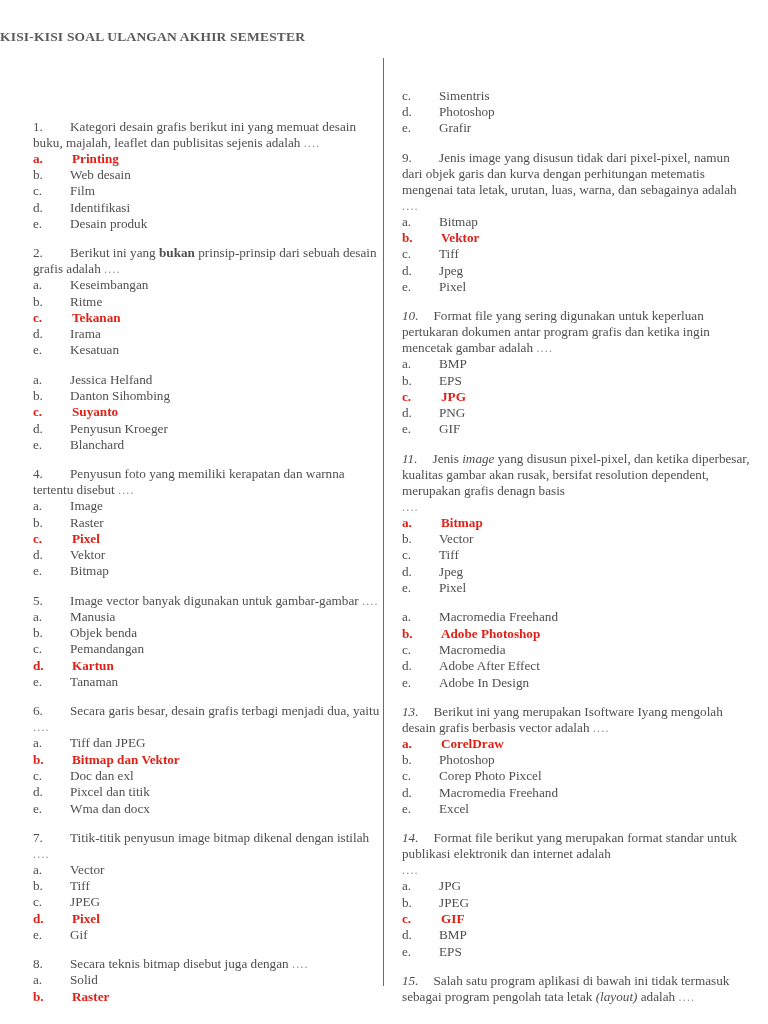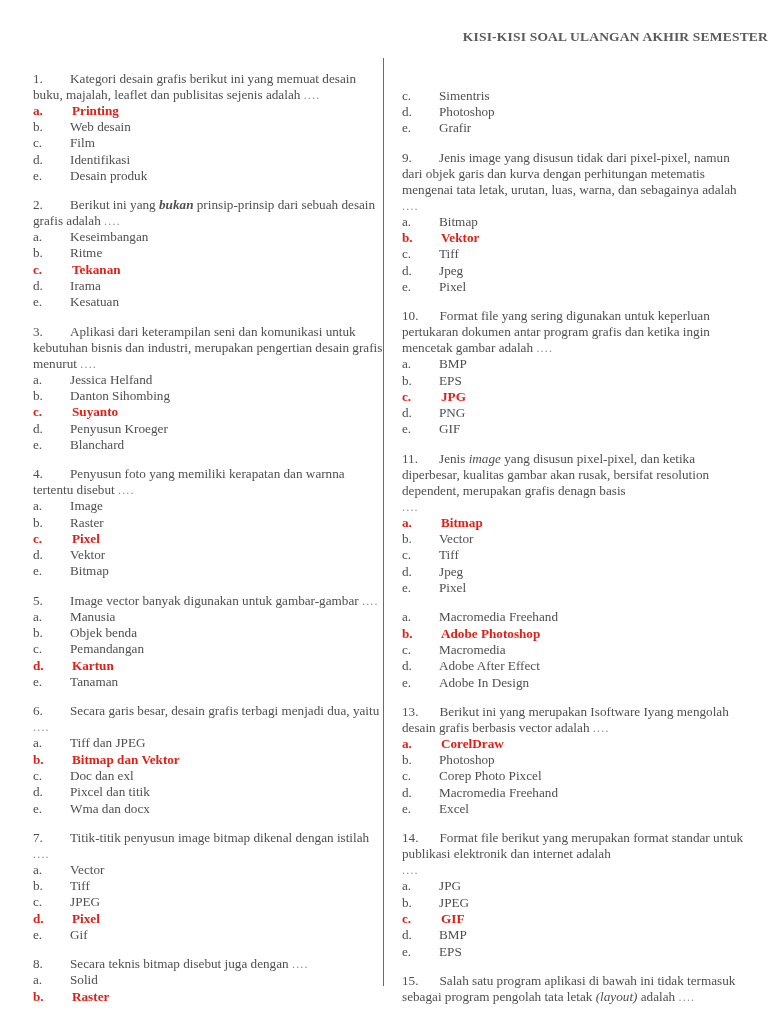--- a/index.html
+++ b/index.html
@@ -18,21 +18,21 @@
   }
 
   #doc-page {
     width: 768px;
     height: 1024px;
     padding: 0;
     position: relative;
   }
 
   #doc-title {
-    text-align: right;
+    text-align: left;
     font-weight: bold;
     font-size: 13.5px;
     letter-spacing: 0.2px;
     color: #5a5a5a;
     padding-top: 29px;
     padding-bottom: 0;
     line-height: 1.2;
     font-family: "Liberation Serif", "DejaVu Serif", serif;
   }
 
@@ -75,21 +75,22 @@
     color: #4f4f4f;
     text-align: left;
   }
 
   .q-num {
     display: inline-block;
     min-width: 37px;
   }
   .q-num.wide {
     min-width: 0;
-    margin-right: 21px;
+    margin-right: 15px;
+    font-style: italic;
   }
 
   .dots {
     letter-spacing: 1.2px;
     color: #8d8d8d;
     font-size: 12px;
   }
 
   .options {
     list-style: none;
@@ -117,21 +118,21 @@
 
   .option.answer {
     color: #e01f16;
     font-weight: bold;
   }
   .option.answer .opt-text {
     padding-left: 2px;
   }
 
   .ital { font-style: italic; }
-  .boldital { font-style: italic; font-weight: bold; }
+  .boldital { font-weight: bold; }
 </style>
 </head>
 <body>
 
 <div id="doc-page">
 
   <div id="doc-title">KISI-KISI SOAL ULANGAN AKHIR SEMESTER</div>
 
   <div id="columns">
 
@@ -180,21 +181,20 @@
               <span class="opt-letter">d.</span>
               <span class="opt-text">Irama</span>
             </li>
             <li class="option">
               <span class="opt-letter">e.</span>
               <span class="opt-text">Kesatuan</span>
             </li>
           </ul>
         </div>
         <div class="question-block">
-          <div class="q-stem"><span class="q-num">3.</span><span>Aplikasi dari keterampilan seni dan komunikasi untuk kebutuhan bisnis dan industri, merupakan pengertian desain grafis menurut </span><span class="dots">....</span></div>
           <ul class="options">
             <li class="option">
               <span class="opt-letter">a.</span>
               <span class="opt-text">Jessica Helfand</span>
             </li>
             <li class="option">
               <span class="opt-letter">b.</span>
               <span class="opt-text">Danton Sihombing</span>
             </li>
             <li class="option answer">

